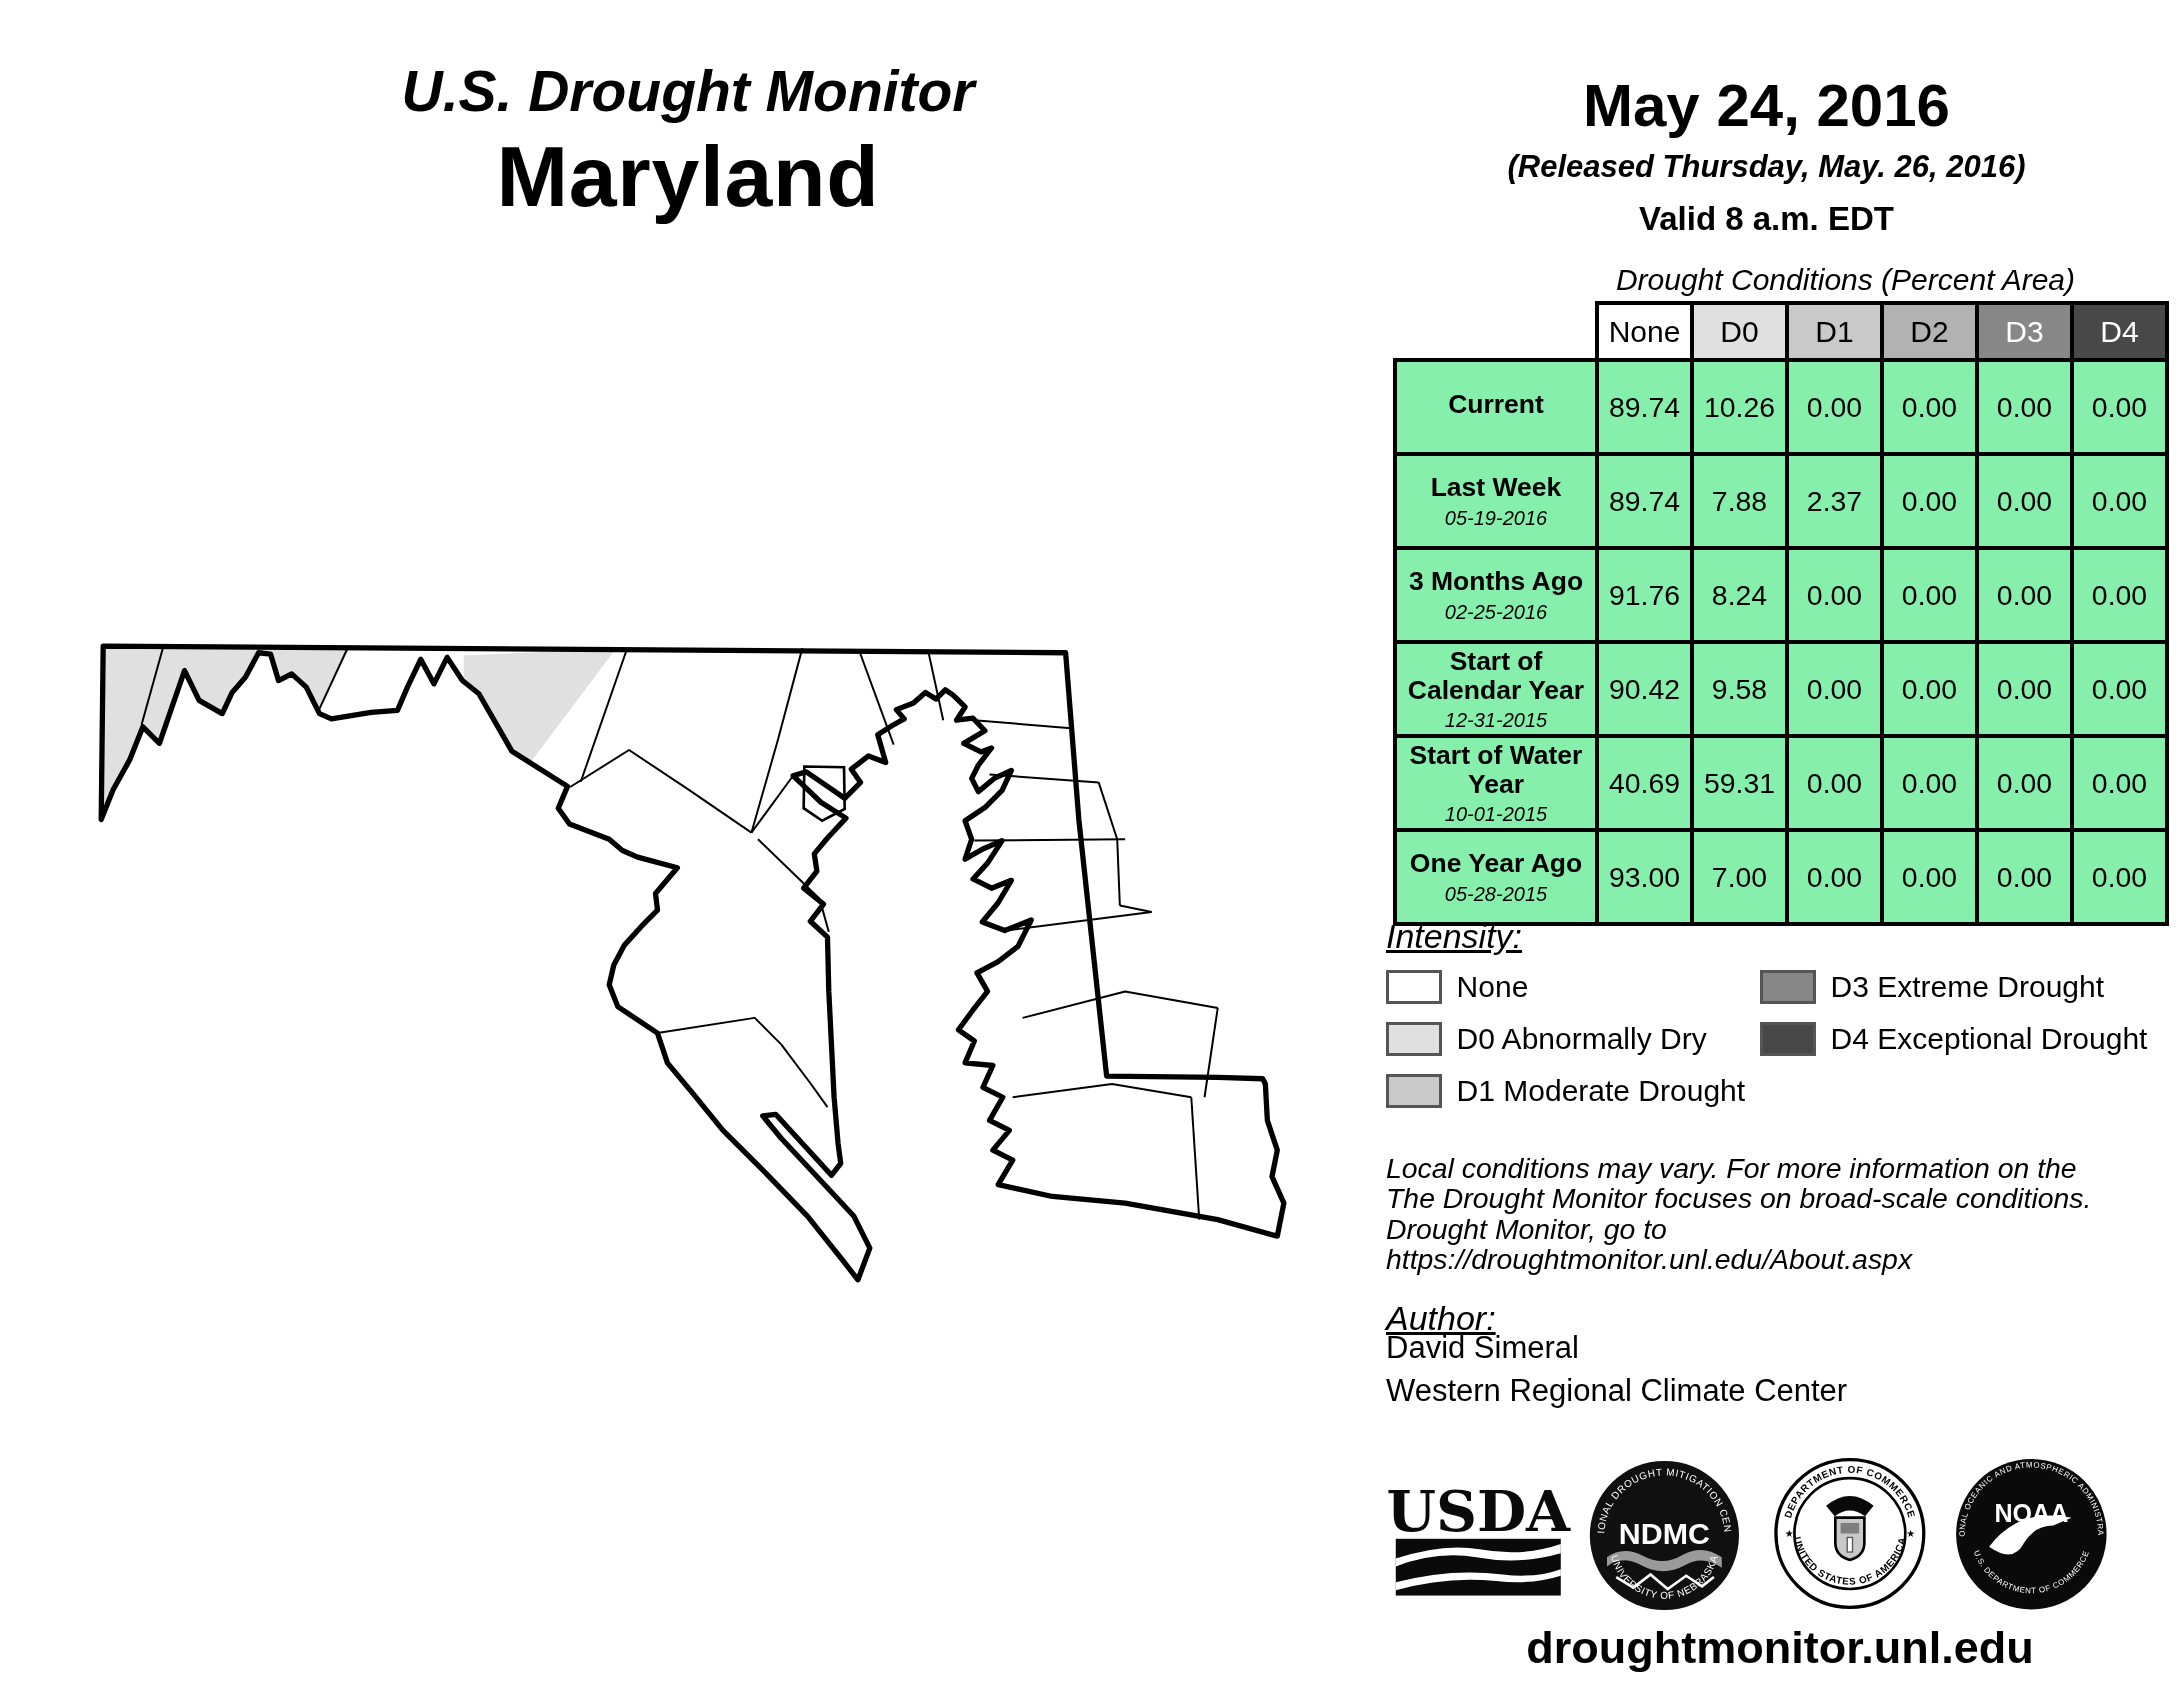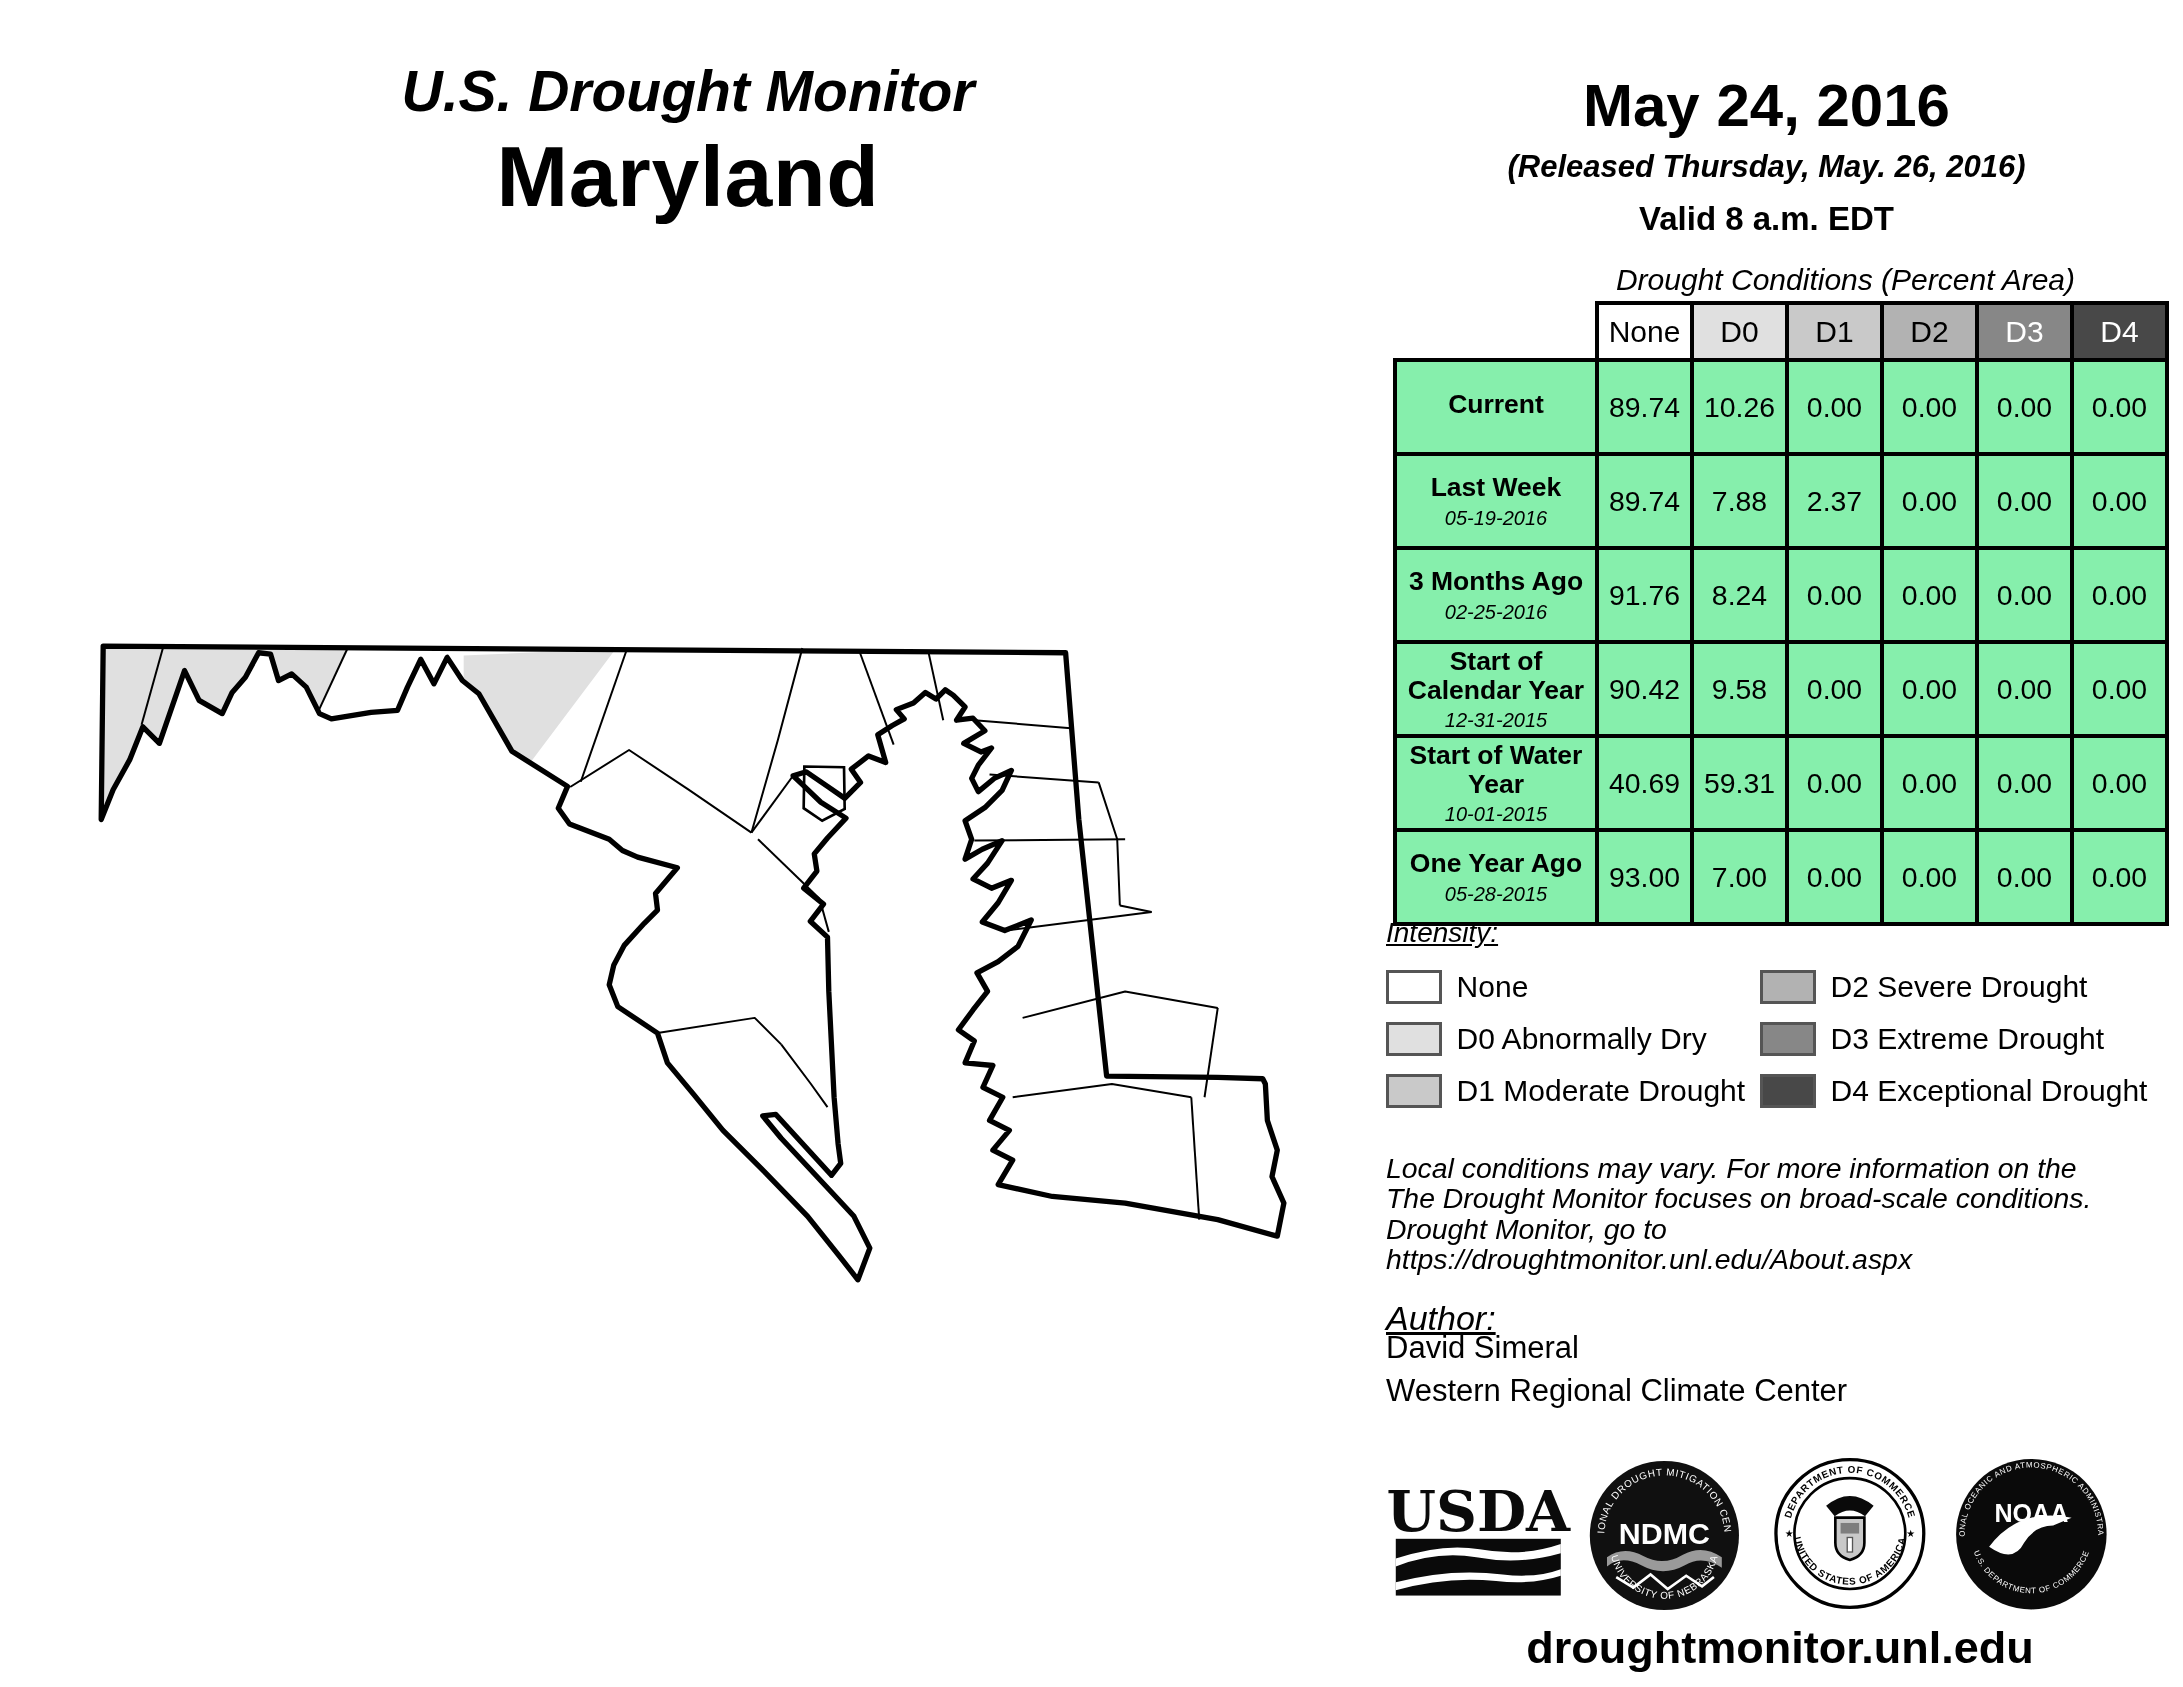--- a/index.html
+++ b/index.html
@@ -24,21 +24,21 @@
   table.cond{position:absolute;left:1393px;top:301px;border-collapse:collapse;}
   table.cond td{border:4px solid #000;text-align:center;vertical-align:middle;
     padding:0;background:#86efac;}
   td.corner{border:none !important;background:transparent !important;}
   td.colhead{width:91px;height:53px;font-size:30px;}
   td.colhead.lt{color:#fff;}
   td.rowlab{width:198px;height:90px;font-size:26.5px;font-weight:bold;line-height:1.1;}
   td.rowlab .rdate{font-size:20px;font-weight:normal;font-style:italic;margin-top:4px;}
   td.val{width:91px;height:90px;font-size:28.4px;}
   
-  .ltitle{left:1386px;top:917px;font-size:28px;font-style:italic;
+  .ltitle{left:1386px;top:917px;font-size:34px;font-style:italic;
     text-decoration:underline;}
   .legend{left:1386px;top:961px;display:grid;grid-auto-flow:column;
     grid-template-rows:repeat(3,52px);grid-template-columns:374px auto;
     row-gap:0;}
   .litem{display:flex;align-items:center;height:52px;}
   .swatch{width:56px;height:34px;border:3.3px solid #555;box-sizing:border-box;
     margin-right:14.6px;flex:0 0 auto;}
   .llabel{font-size:30px;white-space:nowrap;}
   
   .disc{left:1386px;top:1153px;font-size:28.4px;font-style:italic;line-height:1.07;}
@@ -164,24 +164,20 @@
     <span class="swatch" style="background: rgb(255, 255, 255);"></span>
     <span class="llabel">None</span>
   </div>
   <div class="litem">
     <span class="swatch" style="background: rgb(224, 224, 224);"></span>
     <span class="llabel">D0 Abnormally Dry</span>
   </div>
   <div class="litem">
     <span class="swatch" style="background: rgb(201, 201, 201);"></span>
     <span class="llabel">D1 Moderate Drought</span>
-  </div>
-  <div class="litem">
-    <span class="swatch" style="background: rgb(178, 178, 178);"></span>
-    <span class="llabel">D2 Severe Drought</span>
   </div>
   <div class="litem">
     <span class="swatch" style="background: rgb(135, 135, 135);"></span>
     <span class="llabel">D3 Extreme Drought</span>
   </div>
   <div class="litem">
     <span class="swatch" style="background: rgb(72, 72, 72);"></span>
     <span class="llabel">D4 Exceptional Drought</span>
   </div>
 </div>

